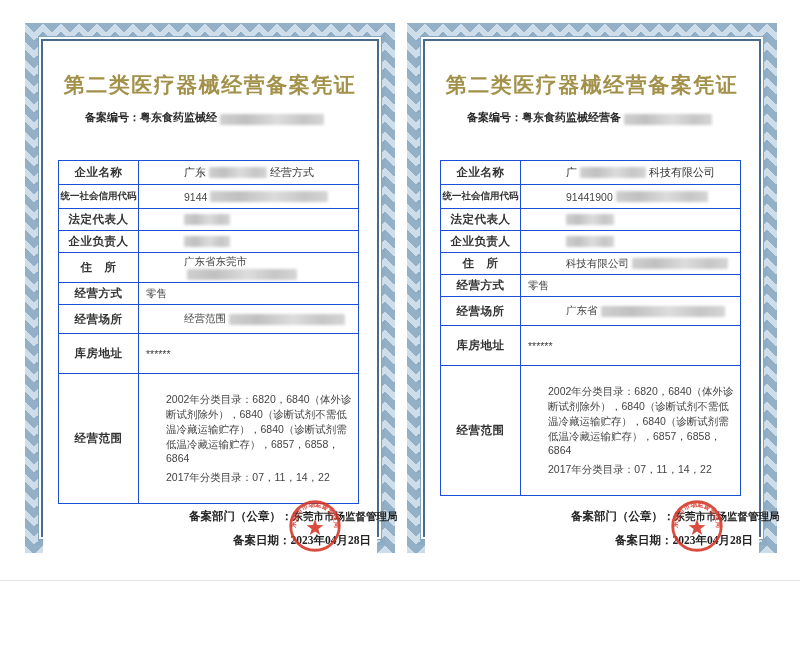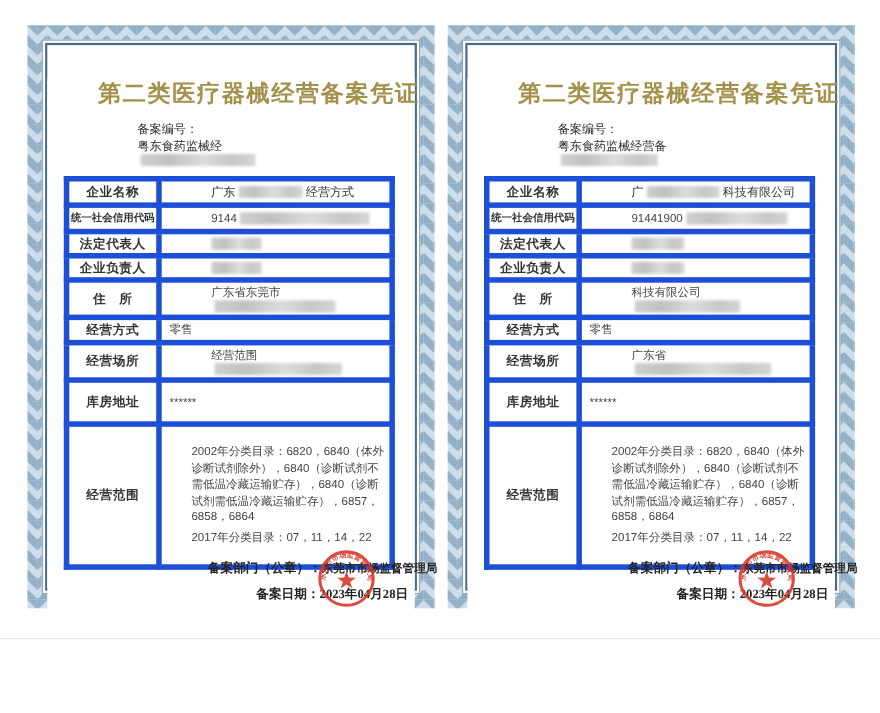--- a/index.html
+++ b/index.html
@@ -19,43 +19,43 @@
       linear-gradient(45deg,#93b0c7 25%,transparent 25%),
       linear-gradient(315deg,#8eacc4 25%,transparent 25%);
     background-position:9px 0,9px 0,0 0,0 0;
     background-size:18px 18px;
     background-repeat:repeat;
   }
   .cert-left{left:25px;}
   .cert-right{left:407px;}
   .frame1{height:100%;box-sizing:border-box;background:#ffffff;border:1px solid #85a6bd;padding:2px;}
   .frame2{height:100%;box-sizing:border-box;border:2px solid #486b8c;}
-  .content{position:relative;height:100%;background:#ffffff;color:#333;padding-left:40px;}
+  .content{position:relative;height:100%;background:#ffffff;color:#333;}
   
   .cert-title{
     margin:30px 6px 0 6px;text-align:center;
     font-family:"Liberation Serif","DejaVu Serif",serif;
     font-weight:bold;font-size:21px;letter-spacing:1.5px;color:#a3914a;
     white-space:nowrap;
   }
   .record-line{
-    margin:11px 0 0 42px;font-size:11px;font-weight:normal;color:#2b2b2b;
+    margin:11px 0 0 42px;font-size:11px;font-weight:bold;color:#2b2b2b;
     font-family:"Liberation Serif","DejaVu Serif",serif;
-    display:flex;align-items:flex-start;flex-direction:column;
+    display:flex;align-items:flex-end;
   }
   .redact{
     display:inline-block;height:11px;border-radius:1px;margin:0 3px;
     background:linear-gradient(90deg,#cfcfcf 0%,#c0c0c0 25%,#dcdcdc 55%,#c6c6c6 80%,#d5d5d5 100%);
     filter:blur(1.5px);vertical-align:middle;flex:0 0 auto;
   }
   table.fields{
     position:absolute;left:15px;top:89px;width:301px;border-collapse:collapse;
     table-layout:fixed;
   }
-  table.fields td{border:5px solid #1d4ed8;overflow:hidden;}
+  table.fields td{border:1px solid #1d4ed8;overflow:hidden;}
   td.lbl{
     width:77px;text-align:center;font-weight:bold;font-size:11.5px;color:#333;
     font-family:"Liberation Serif","DejaVu Serif",serif;letter-spacing:.5px;
   }
   td.lbl.small{font-size:9.5px;letter-spacing:0;}
   td.val{padding:2px 4px 2px 7px;font-size:10.5px;color:#444;}
   td.val .inline{display:flex;align-items:center;flex-wrap:wrap;margin-left:38px;}
   tr.h24{height:24px;} tr.h22{height:22px;} tr.h23{height:29px;}
   tr.h40{height:40px;} tr.h130{height:130px;}
   .scope{line-height:1.4;font-size:10.5px;color:#444;padding:2px 0;margin-left:20px;}

